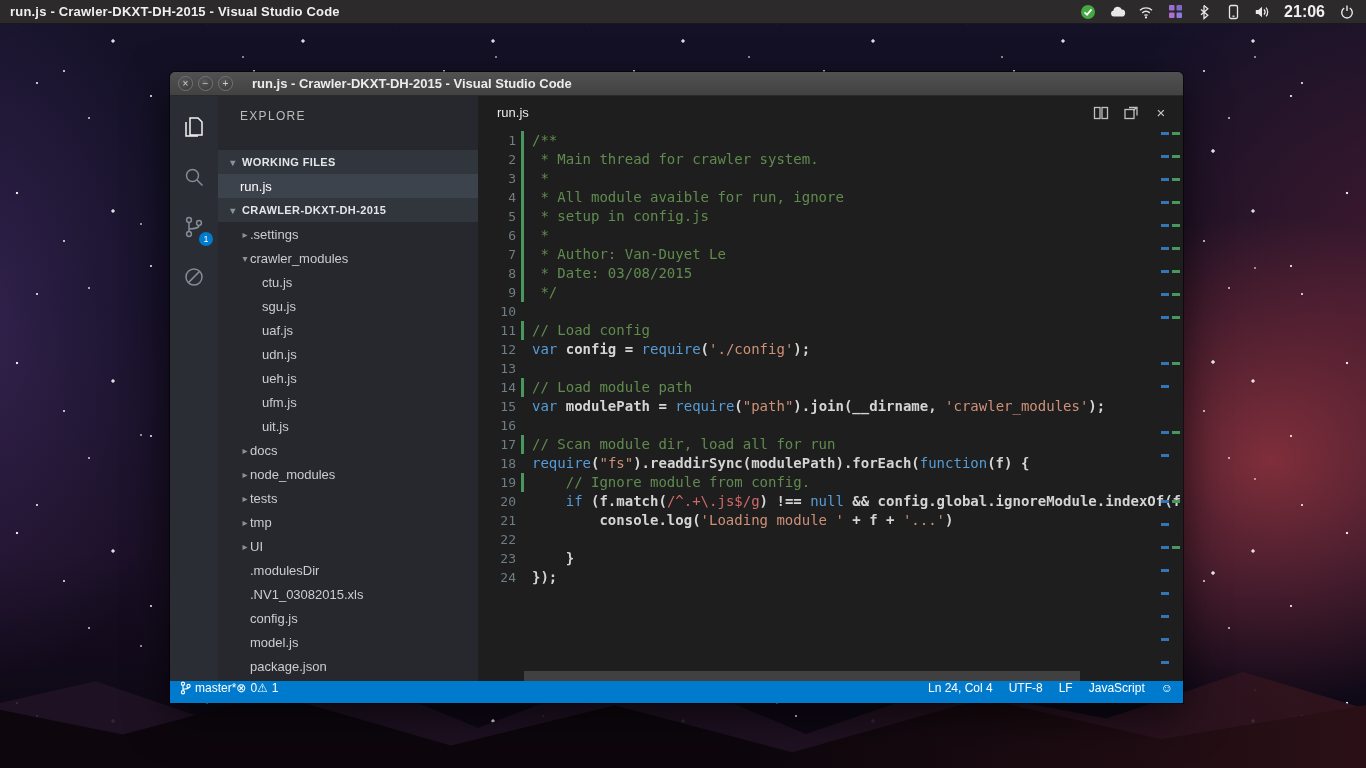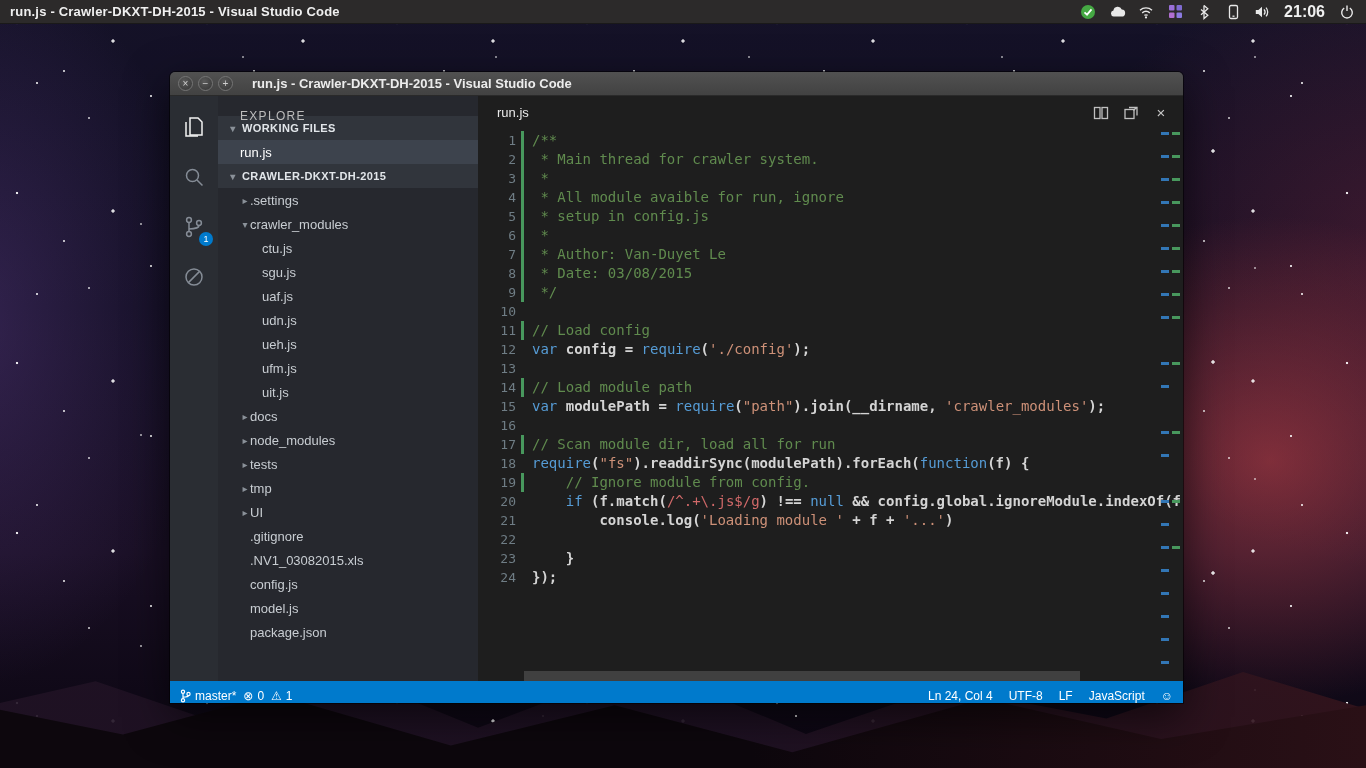--- a/index.html
+++ b/index.html
@@ -63,21 +63,21 @@
   
   .activitybar{ width:48px; flex:0 0 48px; background:#2a2d33; display:flex; flex-direction:column; padding-top:6px; }
   .ab-item{ position:relative; height:50px; display:flex; align-items:center; justify-content:center; cursor:pointer; }
   .ab-item svg{ stroke:#858c96; fill:none; stroke-width:1.5; }
   .ab-item.active svg{ stroke:#f2f2f2; }
   .ab-badge{ position:absolute; right:5px; bottom:6px; min-width:14px; height:14px; border-radius:8px;
     background:var(--accent,#007acc); color:#fff; font-size:9px; line-height:14px; text-align:center; padding:0 3px; }
 
   
   .sidebar{ width:260px; flex:0 0 260px; background:#26282e; color:#c8cdd2; font-size:13px; overflow:hidden; }
-  .sb-title{ height:20px; line-height:40px; padding-left:22px; font-size:12px; color:#bcbcbc; letter-spacing:1.3px; }
+  .sb-title{ height:54px; line-height:40px; padding-left:22px; font-size:12px; color:#bcbcbc; letter-spacing:1.3px; }
   .sb-header{ height:24px; background:#31353c; display:flex; align-items:center; padding-left:10px;
     font-size:11px; font-weight:700; color:#e2e6ea; letter-spacing:.4px; cursor:pointer; }
   .sb-header .arrow{ margin-right:4px; }
   .arrow{ display:inline-block; width:10px; color:#8a9199; font-size:10px; text-align:center; flex:0 0 10px; }
   .srow{ height:24px; display:flex; align-items:center; cursor:pointer; white-space:nowrap; }
   .srow.wf{ padding-left:22px; }
   .srow.selected{ background:#3d434d; color:#ffffff; }
   .slabel{ overflow:hidden; text-overflow:ellipsis; }
 
   
@@ -101,21 +101,21 @@
   .tk-rgx{ color:var(--rgx,#d16969); }
 
   .ruler{ position:absolute; right:0; top:0; bottom:0; width:26px; }
   .rmark{ position:absolute; height:3px; width:8px; }
   .rmark.blue{ left:4px; background:var(--ruler-blue,#3276b5); }
   .rmark.green{ left:15px; background:var(--git-added,#48985d); }
   .hscrollbar{ position:absolute; bottom:0; left:46px; width:556px; height:10px; background:rgba(130,130,130,.35); }
 
   
   .statusbar{ height:22px; flex:0 0 22px; background:var(--accent,#007acc); color:#fff;
-    display:flex; align-items:flex-end; font-size:12px; padding:0 10px; gap:7px; }
+    display:flex; align-items:flex-start; font-size:12px; padding:0 10px; }
   .sb-item{ display:inline-flex; align-items:center; gap:4px; cursor:pointer; }
   .sb-right{ margin-left:auto; display:flex; align-items:center; gap:16px; }
   .sb-glyph{ font-size:12px; }
 </style>
 </head>
 <body>
 
 <div class="desktop">
   <div class="stars"></div>
   <div class="stars2"></div>
@@ -293,21 +293,21 @@
           <div class="srow" style="padding-left: 22px;">
             <span class="arrow">▸</span>
             <span class="slabel">tmp</span>
           </div>
           <div class="srow" style="padding-left: 22px;">
             <span class="arrow">▸</span>
             <span class="slabel">UI</span>
           </div>
           <div class="srow" style="padding-left: 22px;">
             <span class="arrow"></span>
-            <span class="slabel">.gitignore</span>
+            <span class="slabel">.modulesDir</span>
           </div>
           <div class="srow" style="padding-left: 22px;">
             <span class="arrow"></span>
             <span class="slabel">.NV1_03082015.xls</span>
           </div>
           <div class="srow" style="padding-left: 22px;">
             <span class="arrow"></span>
             <span class="slabel">config.js</span>
           </div>
           <div class="srow" style="padding-left: 22px;">

